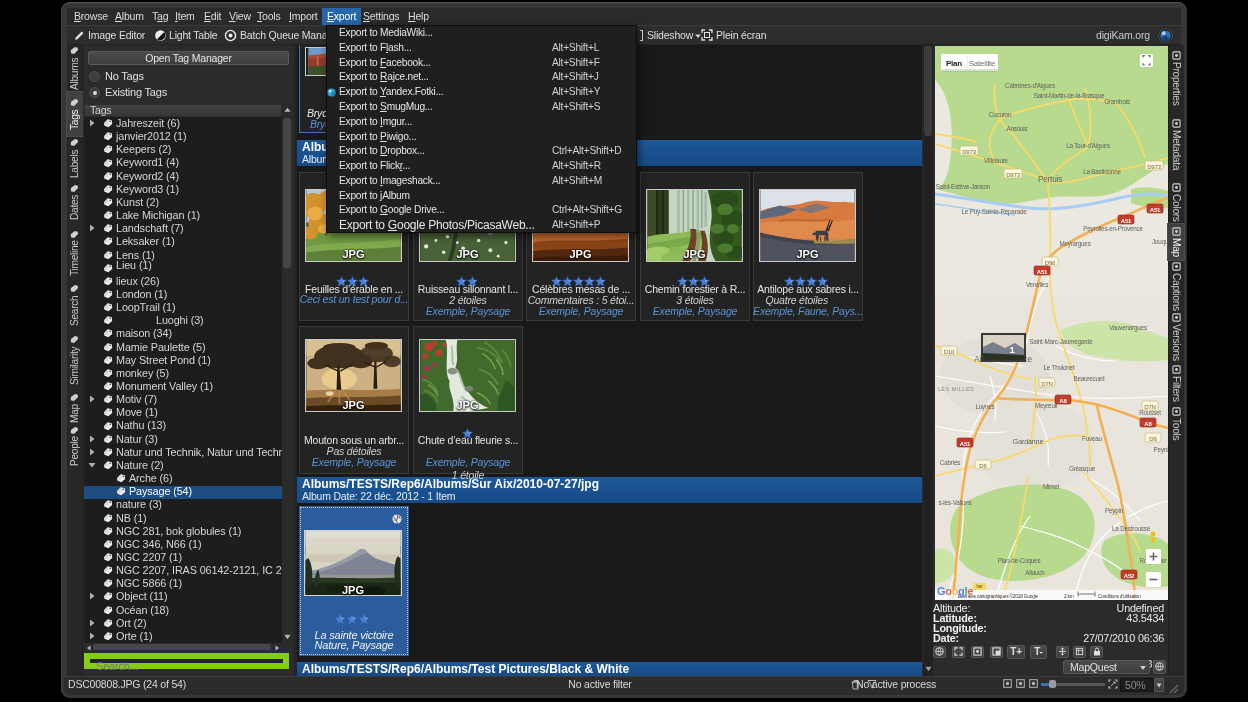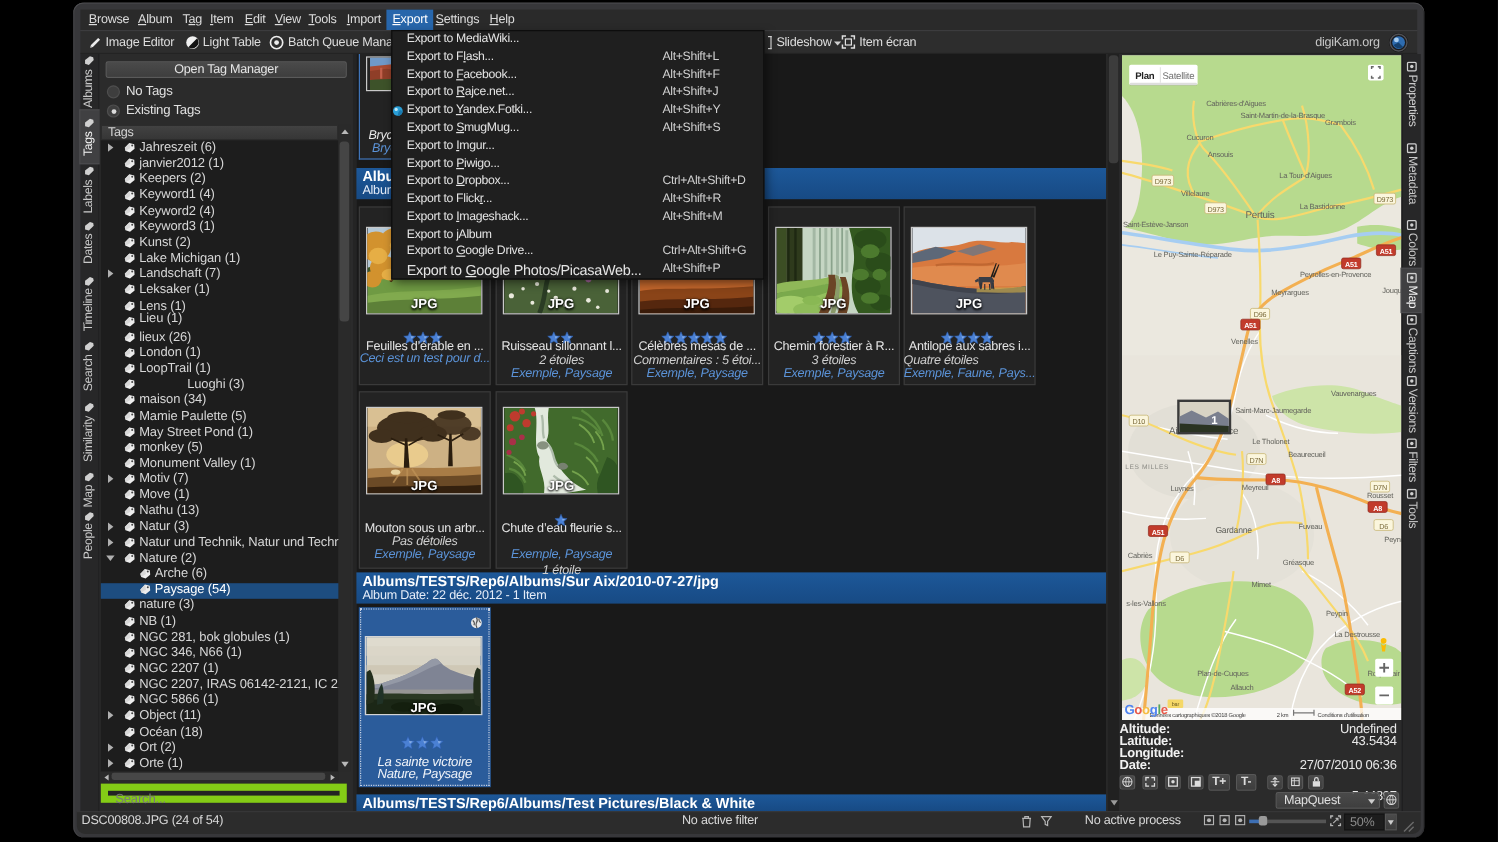--- a/index.html
+++ b/index.html
@@ -38,21 +38,21 @@
 <div class="a" style="left:240px;top:28px;height:15px;line-height:15px;color:#dedede;">Batch Queue Manage</div>
 <div class="a" style="left:640px;top:30px;width:3px;height:11px;border:1.2px solid #ddd;border-left:none;"></div>
 <div class="a" style="left:647px;top:28px;height:15px;line-height:15px;color:#dedede;">Slideshow</div>
 <svg class="a" style="left:694px;top:33px" width="8" height="6" viewBox="0 0 8 6">
     <path d="M1 1.5 L7 1.5 L4 5 Z" fill="#cfcfcf"></path>
   </svg>
 <svg class="a" style="left:701px;top:29px" width="12" height="12" viewBox="0 0 12 12">
     <path d="M1 4 V1 H4 M8 1 H11 V4 M11 8 V11 H8 M4 11 H1 V8" fill="none" stroke="#e0e0e0" stroke-width="1.3"></path>
     <rect x="3.5" y="3.5" width="5" height="5" fill="none" stroke="#e0e0e0" stroke-width="1"></rect>
   </svg>
-<div class="a" style="left:716px;top:28px;height:15px;line-height:15px;color:#dedede;">Item écran</div>
+<div class="a" style="left:716px;top:28px;height:15px;line-height:15px;color:#dedede;">Plein écran</div>
 <div class="a" style="left:1096px;top:28px;height:15px;line-height:15px;color:#c8c8c8;">digiKam.org</div>
 <svg class="a" style="left:1157px;top:27px" width="17" height="17" viewBox="0 0 17 17">
     <circle cx="8.5" cy="8.5" r="8" fill="#1a1a1c"></circle>
     <circle cx="8.5" cy="8.5" r="7" fill="none" stroke="#505054" stroke-width="1.2"></circle>
     <circle cx="8.5" cy="8.5" r="5.3" fill="#2e6cb0"></circle>
     <circle cx="6.7" cy="6.3" r="2" fill="#a8cdf0"></circle>
     <path d="M4.2 10.5 a5.3 5.3 0 0 0 8 1.6 L8.5 8.5 Z" fill="#15406e"></path>
   </svg>
 <div class="a" style="left:67px;top:45px;width:16px;height:631px;background:#272728;border-right:1px solid #1f1f20;"></div>
 <div class="a" style="left:67px;top:42px;width:16px;height:52px;writing-mode:vertical-rl;transform:rotate(180deg);text-align:center;color:#c9c9c9;font-size:10.2px;letter-spacing:-0.3px;line-height:16px;overflow:hidden;">Albums<svg width="9" height="9" viewBox="0 0 10 10" style="display:inline;margin:2px 0 0 0">
@@ -594,21 +594,21 @@
       <path d="M6 2 L7 4.6 L9.8 4.9 L7.6 6.8 Z" fill="#85abe2"></path>
     </svg><svg width="11" height="11" viewBox="0 0 12 12" style="display:inline-block;vertical-align:top">
       <path d="M6 0.5 L7.6 4.2 L11.6 4.5 L8.6 7.2 L9.5 11.2 L6 9.1 L2.5 11.2 L3.4 7.2 L0.4 4.5 L4.4 4.2 Z" fill="#4a80d4" stroke="#2c5ba8" stroke-width="0.5"></path>
       <path d="M6 2 L7 4.6 L9.8 4.9 L7.6 6.8 Z" fill="#85abe2"></path>
     </svg><svg width="11" height="11" viewBox="0 0 12 12" style="display:inline-block;vertical-align:top">
       <path d="M6 0.5 L7.6 4.2 L11.6 4.5 L8.6 7.2 L9.5 11.2 L6 9.1 L2.5 11.2 L3.4 7.2 L0.4 4.5 L4.4 4.2 Z" fill="#4a80d4" stroke="#2c5ba8" stroke-width="0.5"></path>
       <path d="M6 2 L7 4.6 L9.8 4.9 L7.6 6.8 Z" fill="#85abe2"></path>
     </svg></div>
 <div class="a" style="left:759px;top:248px;width:97px;height:13px;text-align:center;color:#fff;font-weight:bold;font-size:11px;letter-spacing:0;text-shadow:0 0 2px #000,0 1px 2px #000;">JPG</div>
 <div class="a" style="left:753px;top:283px;width:110px;height:12px;text-align:center;color:#e4e4e4;font-size:10.5px;white-space:nowrap;">Antilope aux sabres i...</div>
-<div class="a" style="left:753px;top:294px;width:110px;height:12px;text-align:left;color:#cfcfcf;font-size:10.5px;font-style:italic;white-space:nowrap;">Quatre étoiles</div>
+<div class="a" style="left:718px;top:294px;width:110px;height:12px;text-align:right;color:#cfcfcf;font-size:10.5px;font-style:italic;white-space:nowrap;">Quatre étoiles</div>
 <div class="a" style="left:753px;top:305px;width:110px;height:12px;text-align:center;font-size:10.5px;white-space:nowrap;"><span class="bl">Exemple, Faune, Pays...</span></div>
 <div class="a" style="left:299px;top:326px;width:110px;height:148px;background:#232323;border:1px solid #3a3a3a;"></div>
 <svg class="a" style="left:305px;top:339px;border:1px solid #c9c9c9" width="97" height="73" viewBox="0 0 97 73">
 <rect width="97" height="73" fill="#cdb184"></rect>
 <rect width="97" height="16" fill="#d9c093"></rect>
 <ellipse cx="34" cy="40" rx="18" ry="11" fill="#f0d290" opacity="0.8"></ellipse>
 <g fill="#40301d">
 <ellipse cx="34" cy="17" rx="26" ry="12"></ellipse>
 <ellipse cx="12" cy="24" rx="11" ry="6"></ellipse>
       <ellipse cx="56" cy="22" rx="12" ry="7"></ellipse>
@@ -857,21 +857,21 @@
 <rect x="205" y="8" width="13" height="13" rx="1.5" fill="#fff"></rect>
 <path d="M208,11.5 v-1.8 h1.8 M213.2,9.7 h1.8 v1.8 M215,17.2 v1.8 h-1.8 M209.8,19 h-1.8 v-1.8" stroke="#666" stroke-width="1.2" fill="none"></path>
 <rect x="211" y="503" width="15" height="15" rx="1.5" fill="#fff"></rect>
 <path d="M218.5,506.5 v8 M214.5,510.5 h8" stroke="#666" stroke-width="1.6"></path>
 <rect x="211" y="526" width="15" height="15" rx="1.5" fill="#fff"></rect>
 <path d="M214.5,533.5 h8" stroke="#666" stroke-width="1.6"></path>
 <circle cx="218" cy="488" r="2.4" fill="#fbbc05"></circle>
 <path d="M215.8,490 q2.2,4 4.4,0 l-1,7 h-2.4 Z" fill="#fbbc05"></path>
 </g>
 </svg>
-<div class="a" style="left:933px;top:603px;height:10.5px;line-height:10.5px;color:#f2f2f2;font-weight:bold;font-size:10.8px;">Altitude:</div>
+<div class="a" style="left:933px;top:603px;height:10.5px;line-height:10.5px;color:#f2f2f2;font-weight:normal;font-size:10.8px;">Altitude:</div>
 <div class="a" style="left:980px;top:603px;width:184px;height:10.5px;line-height:10.5px;color:#e8e8e8;text-align:right;font-size:10.8px;">Undefined</div>
 <div class="a" style="left:933px;top:613px;height:10.5px;line-height:10.5px;color:#f2f2f2;font-weight:bold;font-size:10.8px;">Latitude:</div>
 <div class="a" style="left:980px;top:613px;width:184px;height:10.5px;line-height:10.5px;color:#e8e8e8;text-align:right;font-size:10.8px;">43.5434</div>
 <div class="a" style="left:933px;top:623px;height:10.5px;line-height:10.5px;color:#f2f2f2;font-weight:bold;font-size:10.8px;">Longitude:</div>
 <div class="a" style="left:980px;top:623px;width:184px;height:10.5px;line-height:10.5px;color:#e8e8e8;text-align:right;font-size:10.8px;margin-top:36px;">5.44897</div>
 <div class="a" style="left:933px;top:633px;height:10.5px;line-height:10.5px;color:#f2f2f2;font-weight:bold;font-size:10.8px;">Date:</div>
 <div class="a" style="left:980px;top:633px;width:184px;height:10.5px;line-height:10.5px;color:#e8e8e8;text-align:right;font-size:10.8px;">27/07/2010 06:36</div>
 <div class="a" style="left:933px;top:646px;width:13px;height:12px;background:linear-gradient(#4a4a4a,#3d3d3d);border:1px solid #575757;border-radius:2px;color:#ddd;text-align:center;line-height:9px;font-size:9px;"><svg width="9" height="9" viewBox="0 0 10 10" style="display:inline-block;vertical-align:middle">
       <circle cx="5" cy="5" r="4.3" fill="none" stroke="#ddd" stroke-width="1"></circle>
       <path d="M0.7 5 H9.3 M5 0.7 C7 3 7 7 5 9.3 M5 0.7 C3 3 3 7 5 9.3" stroke="#ddd" stroke-width="0.8" fill="none"></path>
@@ -943,21 +943,21 @@
     </svg>Tools</div>
 <div class="a" style="left:64px;top:676px;width:1120px;height:19px;background:#2c2c2c;border-top:1px solid #3a3a3a;border-radius:0 0 7px 7px;"></div>
 <div class="a" style="left:68px;top:677px;height:15px;line-height:15px;color:#d8d8d8;">DSC00808.JPG (24 of 54)</div>
 <div class="a" style="left:540px;top:677px;width:120px;height:15px;line-height:15px;color:#d8d8d8;text-align:center;">No active filter</div>
 <svg class="a" style="left:851px;top:679px" width="9" height="11" viewBox="0 0 9 11">
     <path d="M1.5 3 H7.5 L7 10 H2 Z M3 3 V1.5 H6 V3 M0.8 3 H8.2" stroke="#b5b5b5" stroke-width="1" fill="none"></path>
   </svg>
 <svg class="a" style="left:867px;top:679px" width="10" height="10" viewBox="0 0 10 10">
     <path d="M1 1.5 H9 L6 5.5 V9 L4 8 V5.5 Z" stroke="#b5b5b5" stroke-width="1" fill="none"></path>
   </svg>
-<div class="a" style="left:904px;top:677px;height:15px;line-height:15px;color:#d8d8d8;">No active process</div>
+<div class="a" style="left:856px;top:677px;height:15px;line-height:15px;color:#d8d8d8;">No active process</div>
 <svg class="a" style="left:1003px;top:679px" width="9" height="9" viewBox="0 0 9 9">
     <rect x="0.7" y="0.7" width="7.6" height="7.6" fill="none" stroke="#b5b5b5" stroke-width="1"></rect>
     <circle cx="4.5" cy="4.5" r="1.7" fill="#b5b5b5"></circle>
   </svg>
 <svg class="a" style="left:1016px;top:679px" width="9" height="9" viewBox="0 0 9 9">
     <rect x="0.7" y="0.7" width="7.6" height="7.6" fill="none" stroke="#b5b5b5" stroke-width="1"></rect>
     <circle cx="4.5" cy="4.5" r="1.7" fill="#b5b5b5"></circle>
   </svg>
 <svg class="a" style="left:1029px;top:679px" width="9" height="9" viewBox="0 0 9 9">
     <rect x="0.7" y="0.7" width="7.6" height="7.6" fill="none" stroke="#b5b5b5" stroke-width="1"></rect>

